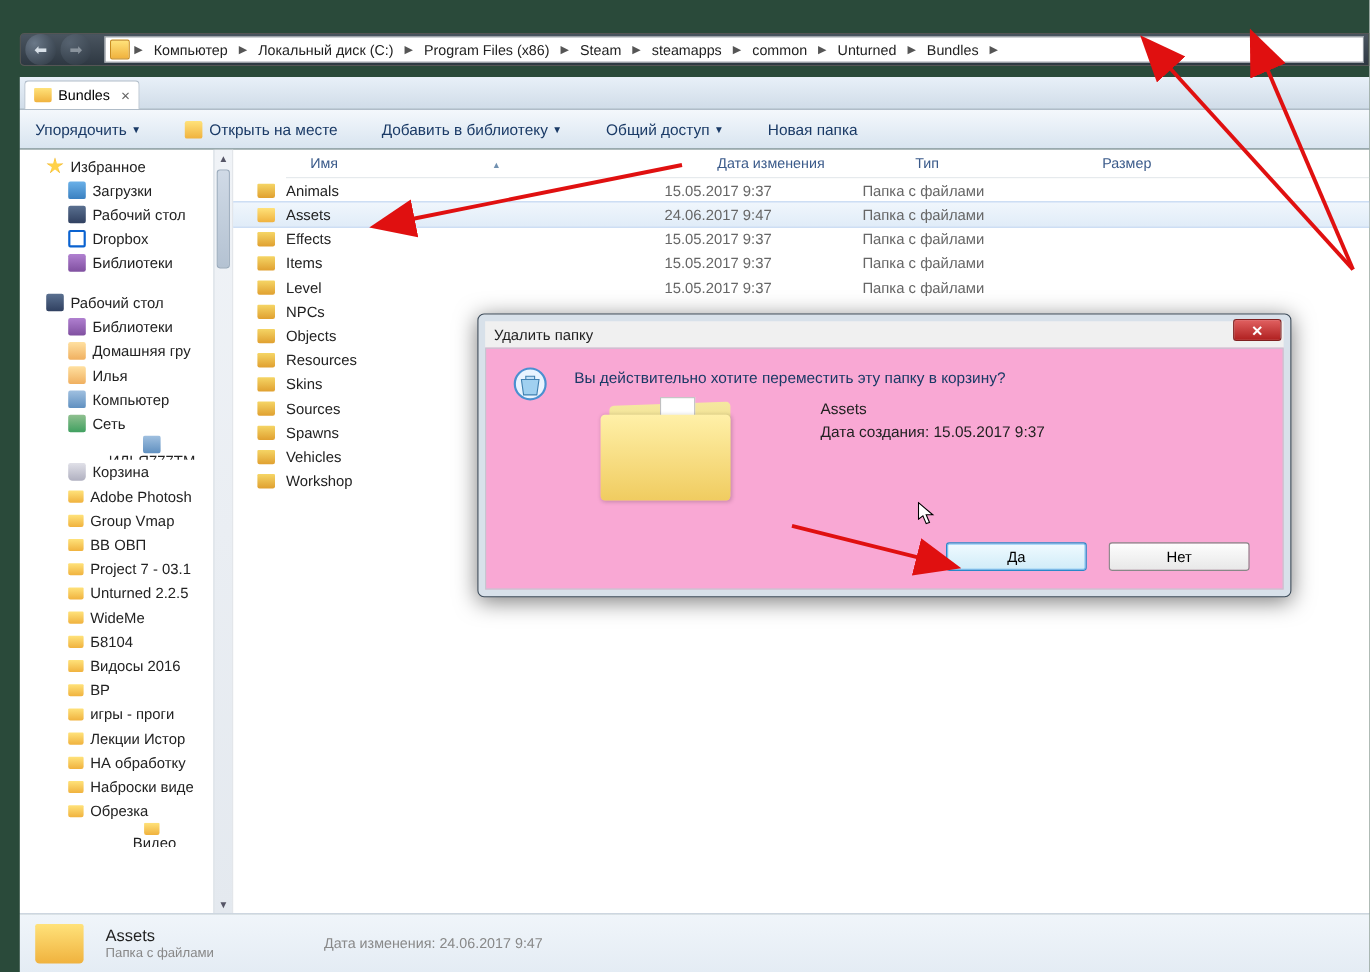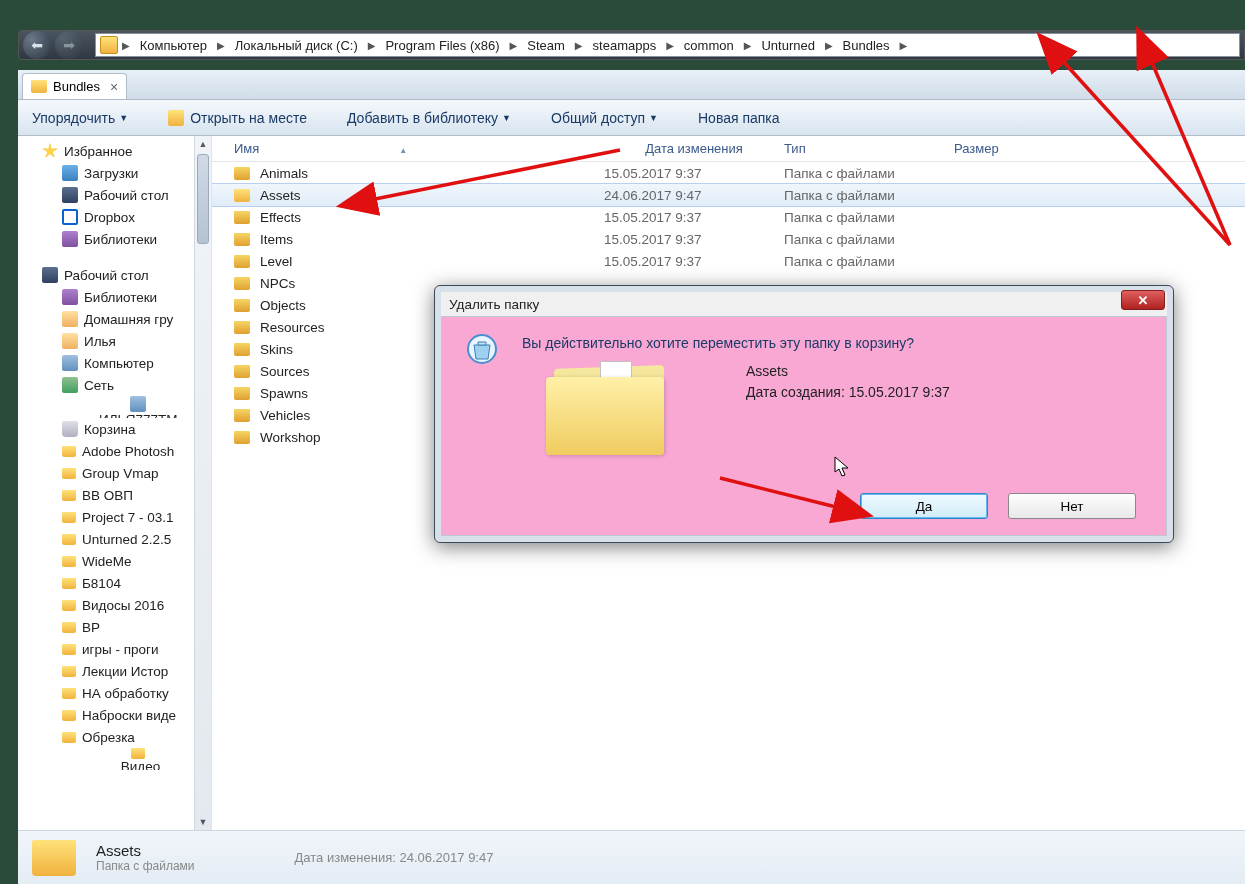--- a/index.html
+++ b/index.html
@@ -45,23 +45,23 @@
 .ic.lib { background: linear-gradient(#b080d0,#8050a0); border-radius: 2px; }
 .ic.desk { background: linear-gradient(#5a7090,#304060); border-radius: 2px; }
 .ic.user { background: linear-gradient(#ffe0a0,#f0b060); border-radius: 2px; }
 .ic.comp { background: linear-gradient(#a0c0e0,#6090c0); border-radius: 2px; }
 .ic.net { background: linear-gradient(#90c090,#40a060); border-radius: 2px; }
 .ic.panel { background: linear-gradient(#c0c0d0,#9090a8); border-radius: 2px; }
 .ic.trash { background: linear-gradient(#e0e0e8,#b0b0c0); border-radius: 2px 2px 4px 4px; }
 
 
 .filelist { flex: 1; position: relative; overflow: hidden; }
-.cols { display: flex; height: 26px; border-bottom: 1px solid #e4e8ec; align-items: center; font-size: 13px; color: #3a5a8a; padding-left: 22px; }
+.cols { display: flex; height: 26px; border-bottom: 1px solid #e4e8ec; align-items: center; font-size: 13px; color: #3a5a8a; padding-left: 22px; margin-left: 48px; }
 .cols .c1 { width: 370px; }
-.cols .c2 { width: 180px; text-align: center; }
+.cols .c2 { width: 180px; }
 .cols .c3 { width: 170px; }
 .cols .c4 { width: 100px; }
 .cols .sort { font-size: 8px; color: #7090b0; margin-left: 140px; }
 .row { display: flex; height: 22px; align-items: center; font-size: 13.5px; color: #222; padding-left: 22px; cursor: pointer; }
 .row.sel { background: linear-gradient(#f0f6fc,#e0ecf8); outline: 1px solid #b8d0f0; }
 .row .ficon { width: 16px; height: 13px; background: linear-gradient(#ffe27a,#f0b23e); border-radius: 1px 1px 2px 2px; margin-right: 10px; flex-shrink: 0; }
 .row .ficon.closed { background: linear-gradient(#f5d565,#e0a030); }
 .row .c1 { width: 370px; display: flex; align-items: center; }
 .row .c2 { width: 180px; color: #666; }
 .row .c3 { width: 170px; color: #666; }

